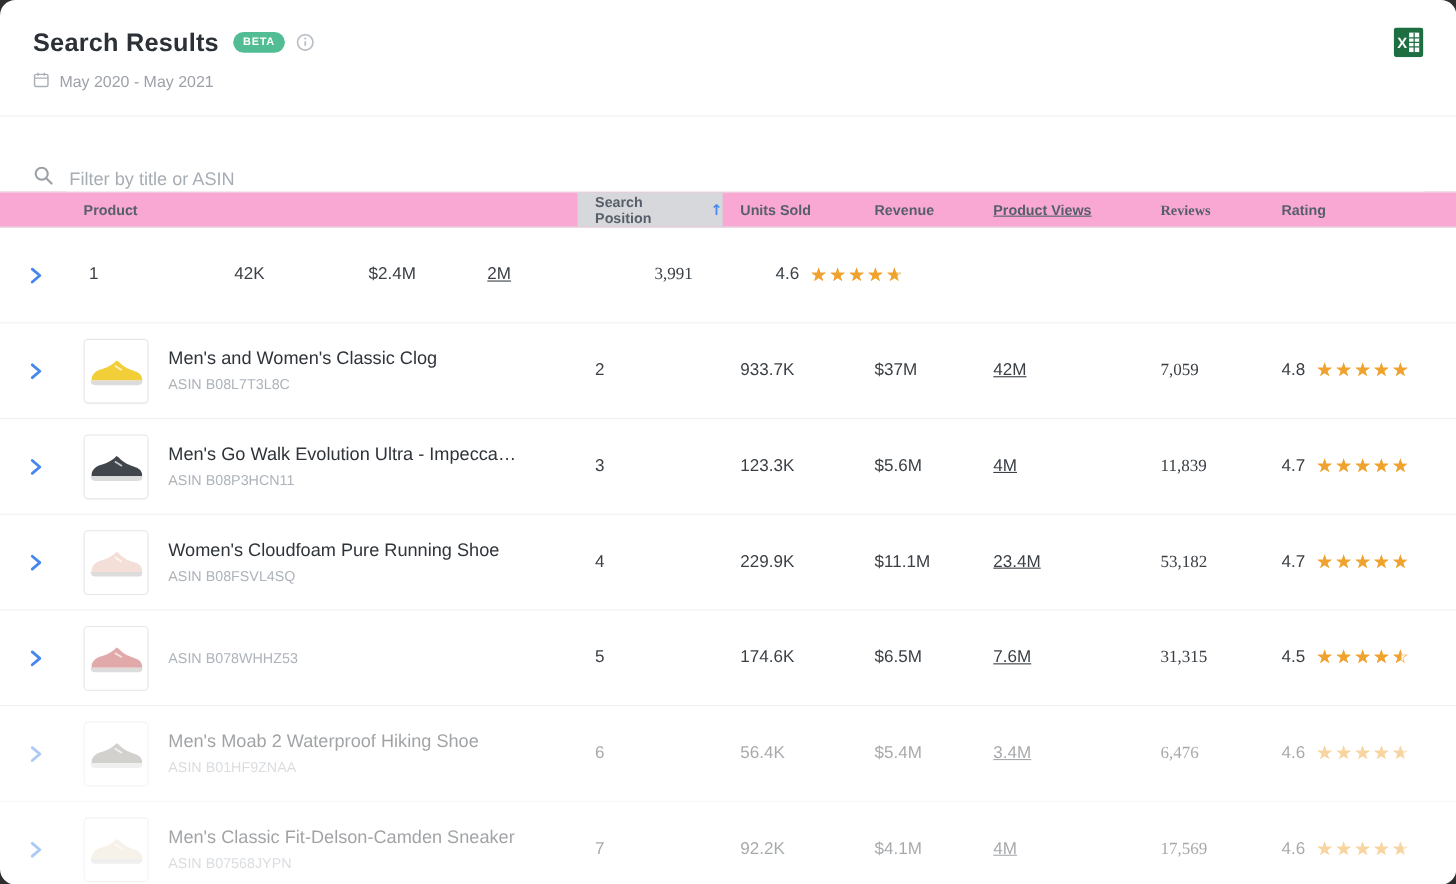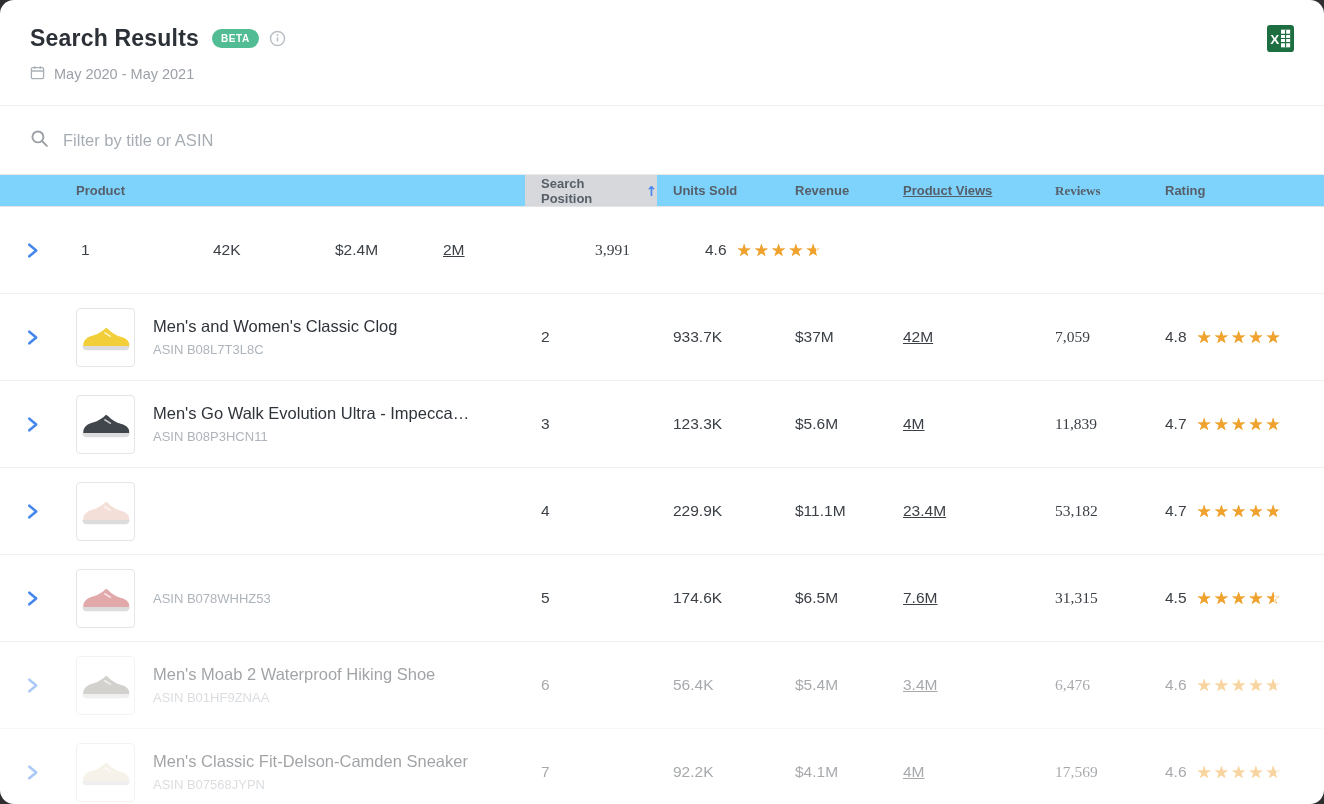--- a/index.html
+++ b/index.html
@@ -27,36 +27,36 @@
     background:#52bd94; color:#fff;
     font-size:10px; font-weight:700; letter-spacing:0.6px;
     padding:4px 9px; border-radius:10px;
   }
   .info-icon { margin-left:10px; display:inline-flex; cursor:pointer; }
   .export-btn { margin-left:auto; display:inline-flex; cursor:pointer; }
   .date-row { display:flex; align-items:center; gap:9px; margin-top:13px; color:#9ca1a8; font-size:14.5px; }
 
   
   .filter-bar {
-    display:flex; align-items:center; gap:12px;
+    display:flex; align-items:flex-end; gap:12px;
     height:69px; padding:0 30px;
     border-top:1px solid #efefef;
   }
   .filter-input {
     border:none; outline:none; flex:1;
     font-size:16.5px; color:#3a3f45;
     font-family:"Liberation Sans", sans-serif;
   }
   .filter-input::placeholder { color:#a7adb4; }
 
   
   .thead {
     display:flex; align-items:stretch;
     height:33px;
-    background:#7dd3fc;
+    background:#f9a8d4;
     border-top:1px solid #e9e9ea;
     border-bottom:1px solid #e3e4e6;
     font-size:13px; font-weight:700; color:#565f69;
   }
   .th { display:flex; align-items:center; }
   .col-expand  { width:65px; flex:none; }
   .col-product { width:460px; flex:none; padding-left:11px; }
   .col-position{ width:132px; flex:none; padding-left:16px; }
   .col-units   { width:122px; flex:none; padding-left:16px; }
   .col-revenue { width:108px; flex:none; padding-left:16px; }
@@ -278,20 +278,24 @@
     </div>
     <div class="col-product product-cell">
       <div class="thumb">
         <svg class="shoe" width="52" height="36" viewBox="0 0 64 44">
           <path class="shoe-body" d="M4 32 C4 25 10 21.5 16 20 C22.5 18.4 28 14.5 32 10.5 L34.5 12 C38 16.5 44.5 20 51 22 C57 23.8 60 26.5 60.5 30.5 L60.5 33 L4 33 Z" fill="#f4ded8"></path>
           <path class="shoe-sole" d="M3 33 L61 33 C61 36.2 59.3 38.2 56 38.2 L8 38.2 C4.8 38.2 3 36.2 3 33 Z" fill="#dcdcdc"></path>
           <path class="shoe-lace" d="M30 16.5 L38 21.5" stroke="#ffffff" stroke-width="2" fill="none" opacity="0.7"></path>
           <circle class="shoe-accent" cx="14" cy="25.5" r="2.5" fill="none"></circle>
         </svg>
       </div>
+      <div class="pmeta">
+        <div class="ptitle">Women's Cloudfoam Pure Running Shoe</div>
+        <div class="pasin">ASIN B08FSVL4SQ</div>
+      </div>
     </div>
     <div class="col-position cell">4</div>
     <div class="col-units cell">229.9K</div>
     <div class="col-revenue cell">$11.1M</div>
     <div class="col-views cell">23.4M</div>
     <div class="col-reviews cell">53,182</div>
     <div class="col-rating rating-cell">
       <span class="rnum">4.7</span>
       <span class="stars">
         <span class="stars-base">☆☆☆☆☆</span>

